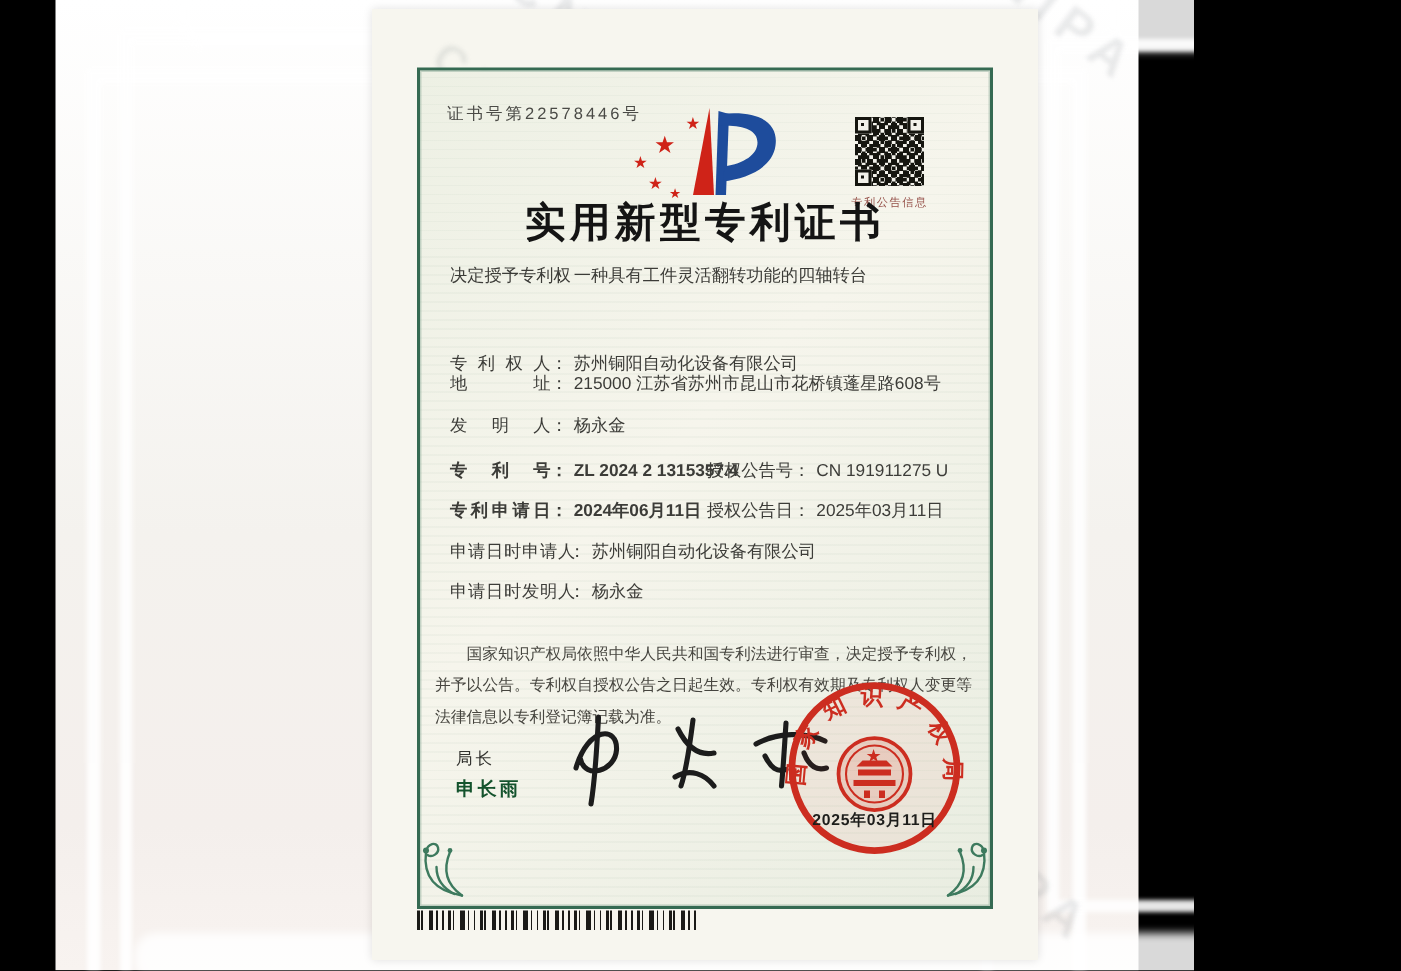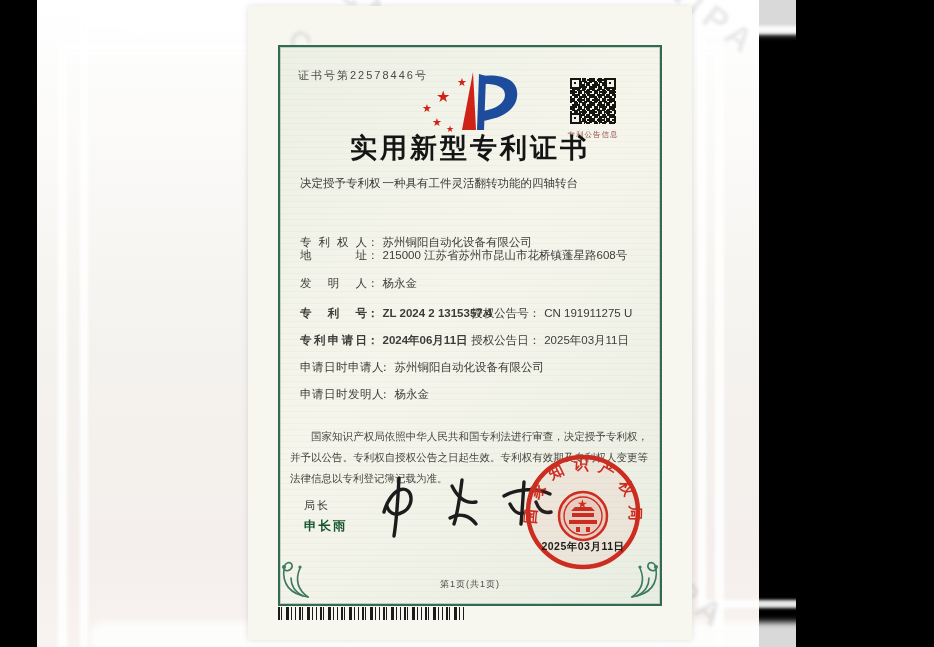--- a/index.html
+++ b/index.html
@@ -200,16 +200,15 @@
         <text x="56" y="58" font-size="12">★</text>
         <rect x="48" y="70" width="28" height="4"></rect>
         <rect x="51" y="63" width="22" height="4"></rect>
         <polygon points="50,61 74,61 70,57 54,57"></polygon>
         <rect x="55" y="77" width="4" height="5"></rect>
         <rect x="65" y="77" width="4" height="5"></rect>
       </g>
     </svg>
     <div class="seal-date">2025年03月11日</div>
 
-    <div class="pagefoot">第1页(共1页)</div>
     <div class="barcode"></div>
   </div>
 </div>
 
 </body></html>

